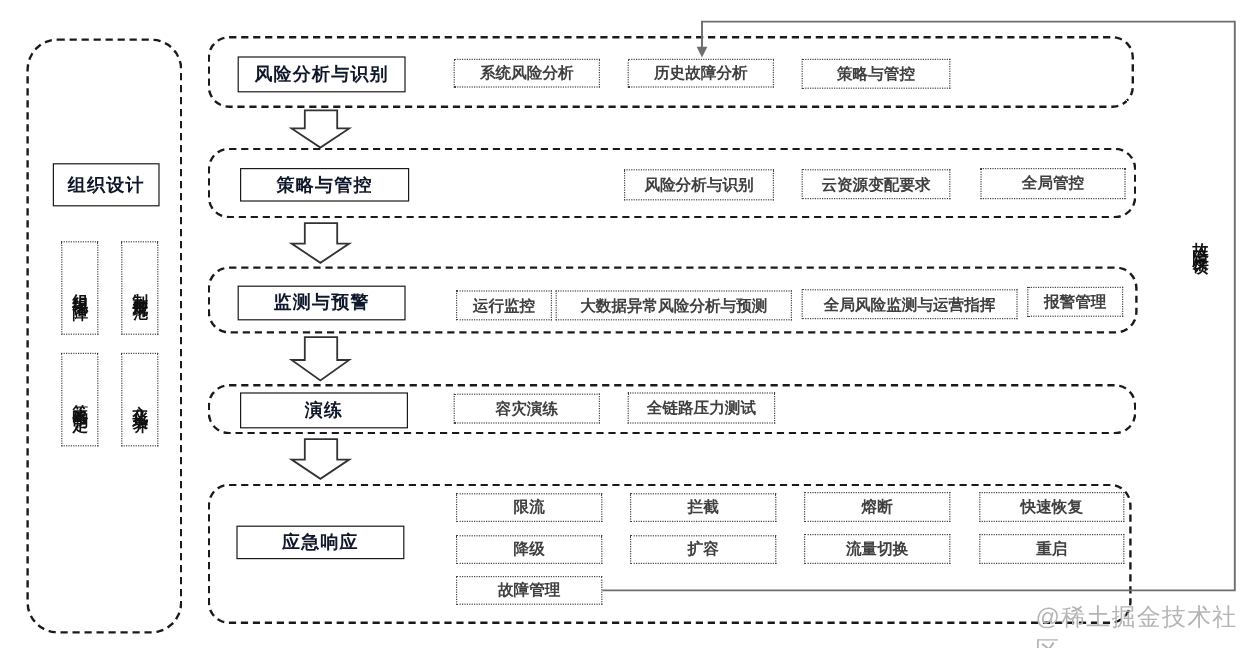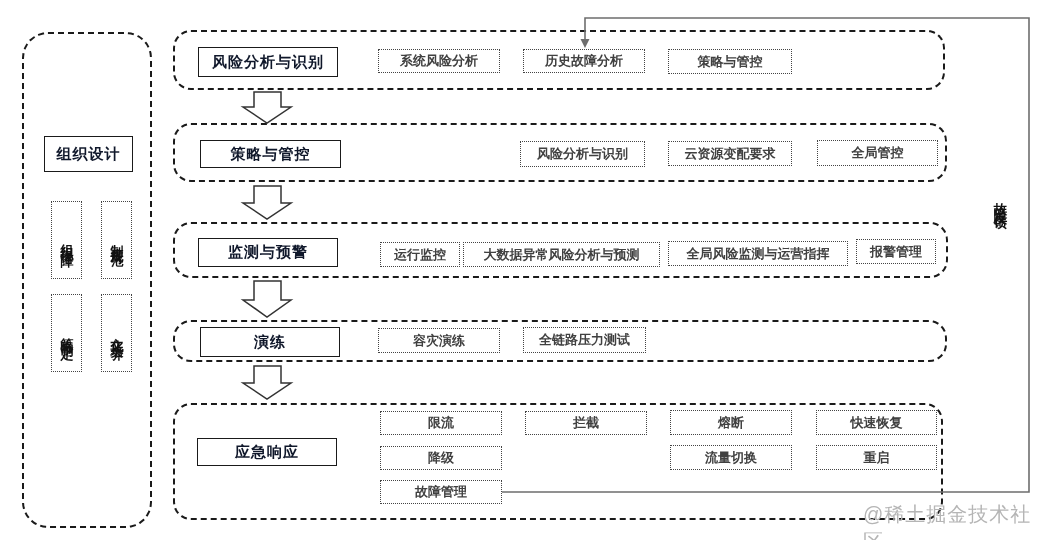--- a/index.html
+++ b/index.html
@@ -81,20 +81,21 @@
   <div class="item-box" style="left:378px;top:328px;width:122px;height:25px;">容灾演练</div>
   <div class="item-box" style="left:523px;top:327px;width:123px;height:26px;">全链路压力测试</div>
 
   <div class="dashed-box" style="left:173px;top:403px;width:770px;height:117px;"></div>
   <div class="stage-box" style="left:197px;top:438px;width:140px;height:28px;">应急响应</div>
   <div class="item-box" style="left:380px;top:411px;width:122px;height:24px;">限流</div>
   <div class="item-box" style="left:525px;top:411px;width:122px;height:24px;">拦截</div>
   <div class="item-box" style="left:670px;top:410px;width:122px;height:25px;">熔断</div>
   <div class="item-box" style="left:816px;top:410px;width:121px;height:25px;">快速恢复</div>
   <div class="item-box" style="left:380px;top:446px;width:122px;height:24px;">降级</div>
+  <div class="item-box" style="left:525px;top:446px;width:122px;height:24px;">扩容</div>
   <div class="item-box" style="left:670px;top:445px;width:122px;height:25px;">流量切换</div>
   <div class="item-box" style="left:816px;top:445px;width:121px;height:25px;">重启</div>
   <div class="item-box" style="left:380px;top:480px;width:122px;height:24px;">故障管理</div>
 
   <svg class="overlay" width="1048" height="540" viewBox="0 0 1048 540">
 
     <g>
       <polyline points="502,492 1029,492 1029,18 585,18 585,43" fill="none" stroke="#6e6e6e" stroke-width="1.6"></polyline>
       <polygon points="585,48 580.5,39 589.5,39" fill="#6e6e6e" stroke="none"></polygon>
     </g>

